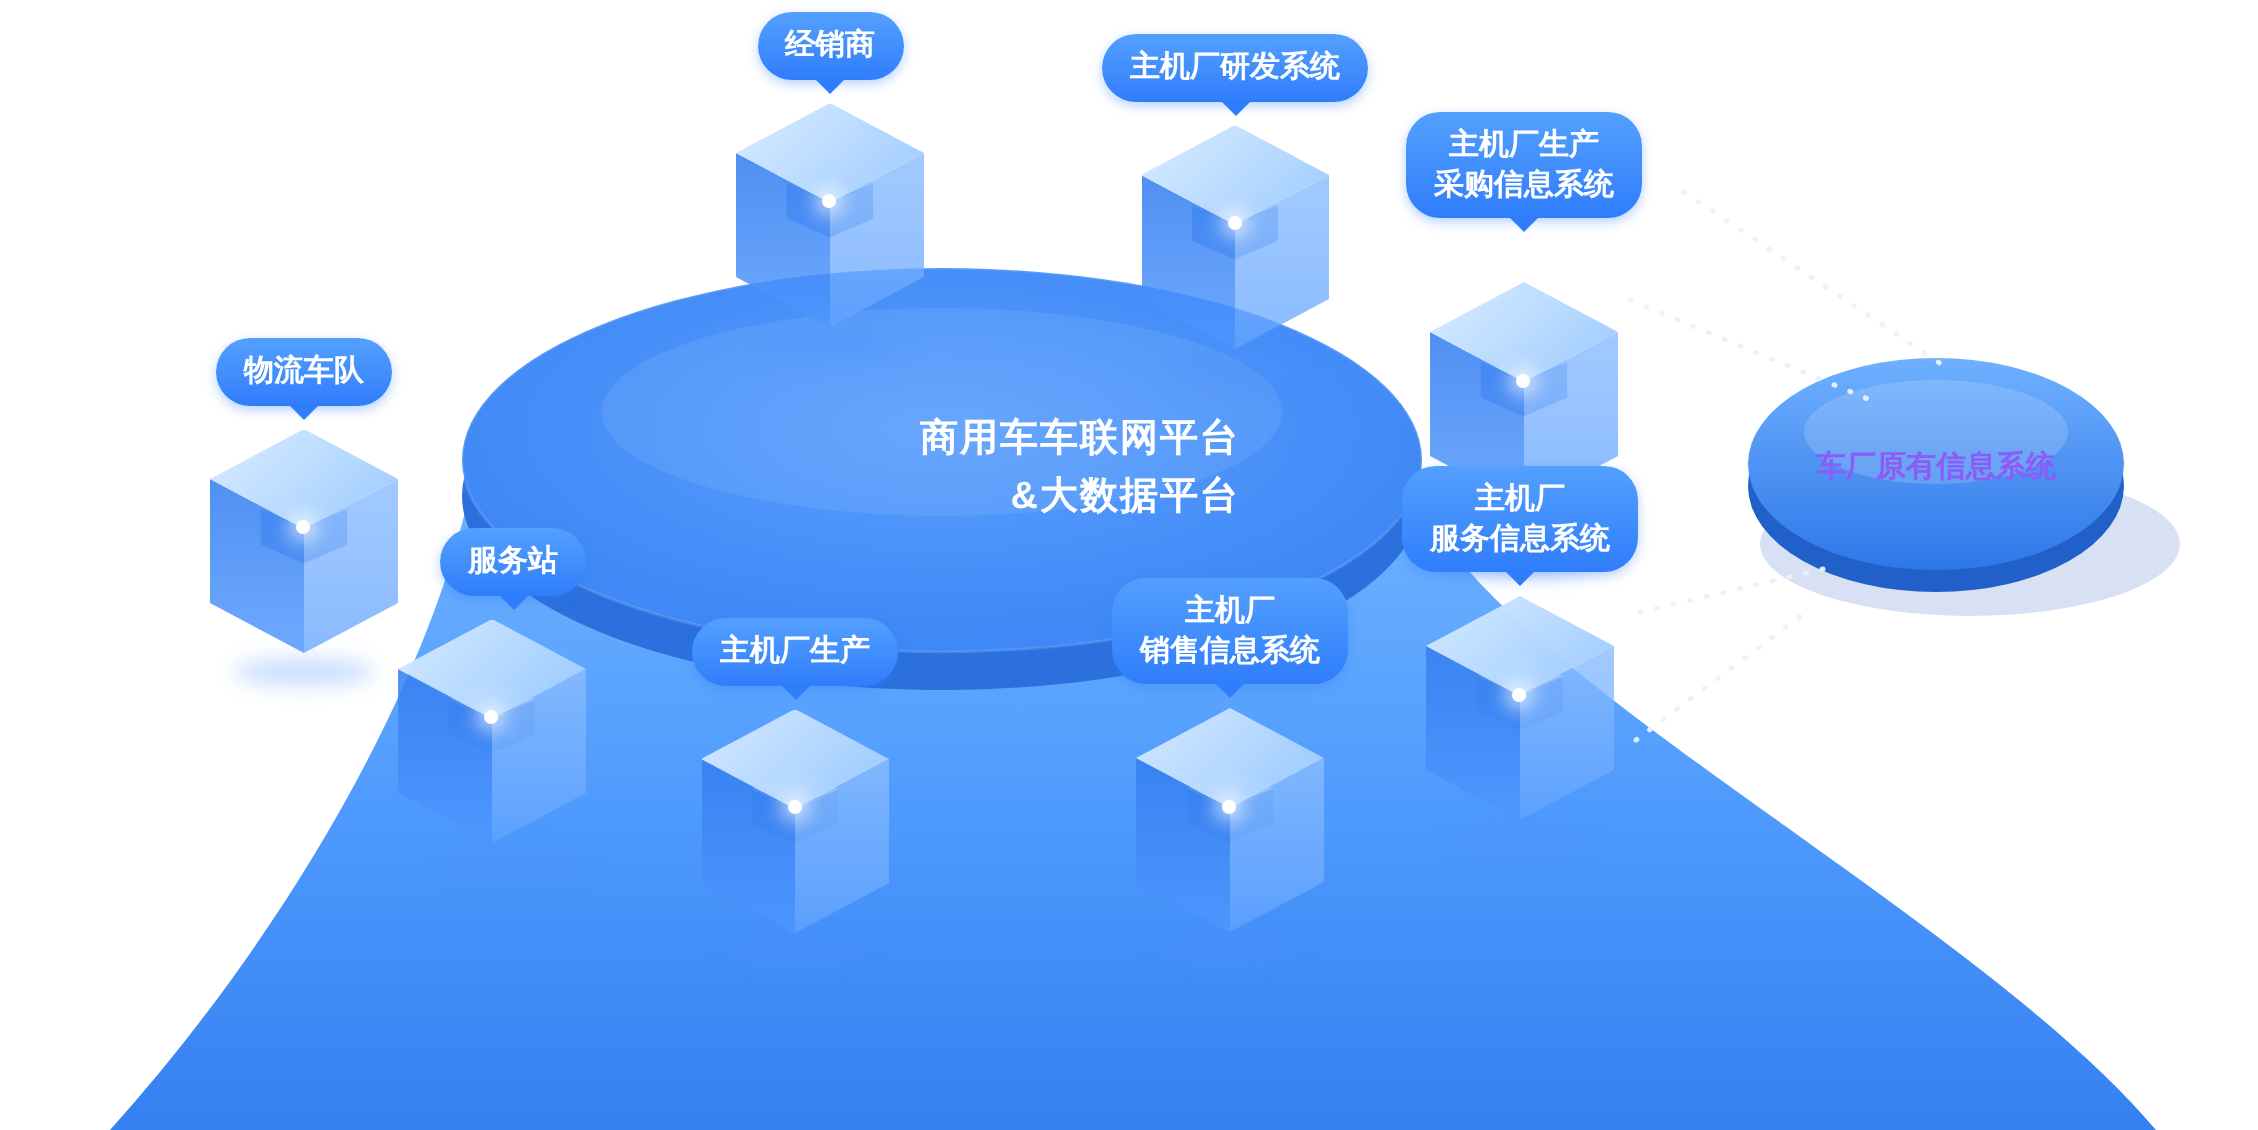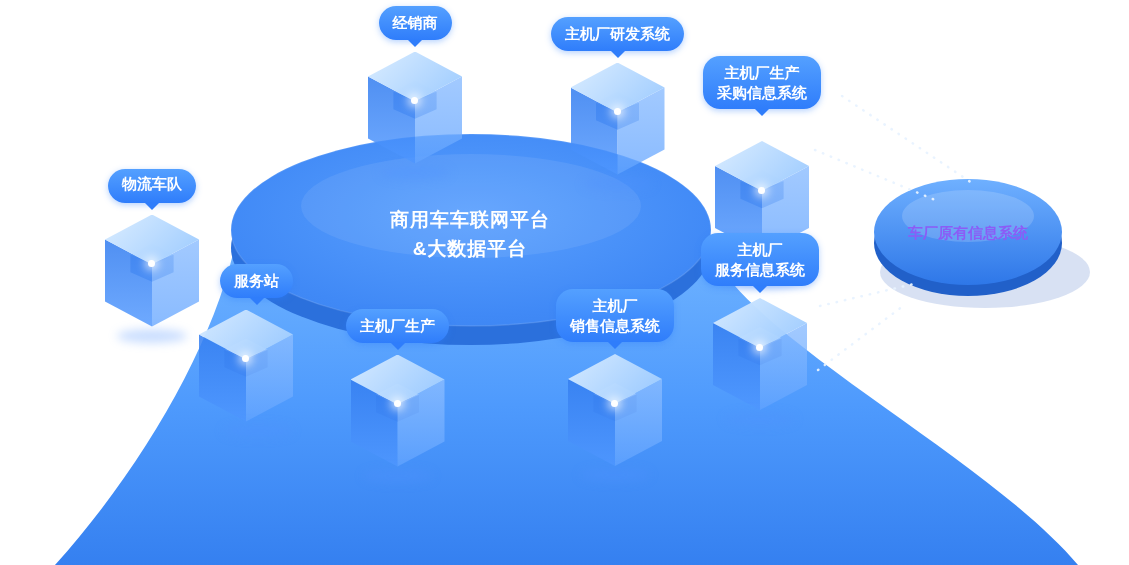--- a/index.html
+++ b/index.html
@@ -30,30 +30,30 @@
   .cube .dot{position:absolute;left:50%;top:44.6%;width:7px;height:7px;margin:-4px 0 0 -4px;
           border-radius:50%;background:#fff;box-shadow:0 0 10px 3px rgba(255,255,255,.85);}
   .refl{width:70px;height:14px;border-radius:50%;background:rgba(80,145,255,.30);
           filter:blur(5px);margin-top:2px;}
 
   
   .n-owner{left:201px;top:45px;}
   .n-dealer{left:368px;top:6px;}
   .n-rd{left:551px;top:17px;justify-content:flex-end;}
   .n-prod{left:703px;top:56px;gap:20px;}
-  .n-logi{left:105px;top:169px;font-family:Liberation Mono, monospace;}
+  .n-logi{left:105px;top:169px;}
   .n-servsta{left:199px;top:264px;align-items:flex-end;}
   .n-veh{left:346px;top:309px;}
   .n-sales{left:556px;top:289px;}
   .n-svc{left:701px;top:233px;}
 
   
   .platform-title{position:absolute;left:320px;top:206px;width:300px;z-index:2;
           color:#fff;font-size:19px;font-weight:bold;line-height:1.5;letter-spacing:1px;
-          text-align:center;white-space:pre-line;}
+          text-align:right;white-space:pre-line;}
   .legacy-label{position:absolute;left:868px;top:224px;width:200px;z-index:2;
           color:#8b5cf6;font-size:15px;font-weight:bold;text-align:center;}
 </style>
 </head>
 <body>
 
 <div class="stage">
 
   <svg class="bg-svg" width="1129" height="565" viewBox="0 0 1129 565">
     <defs>

